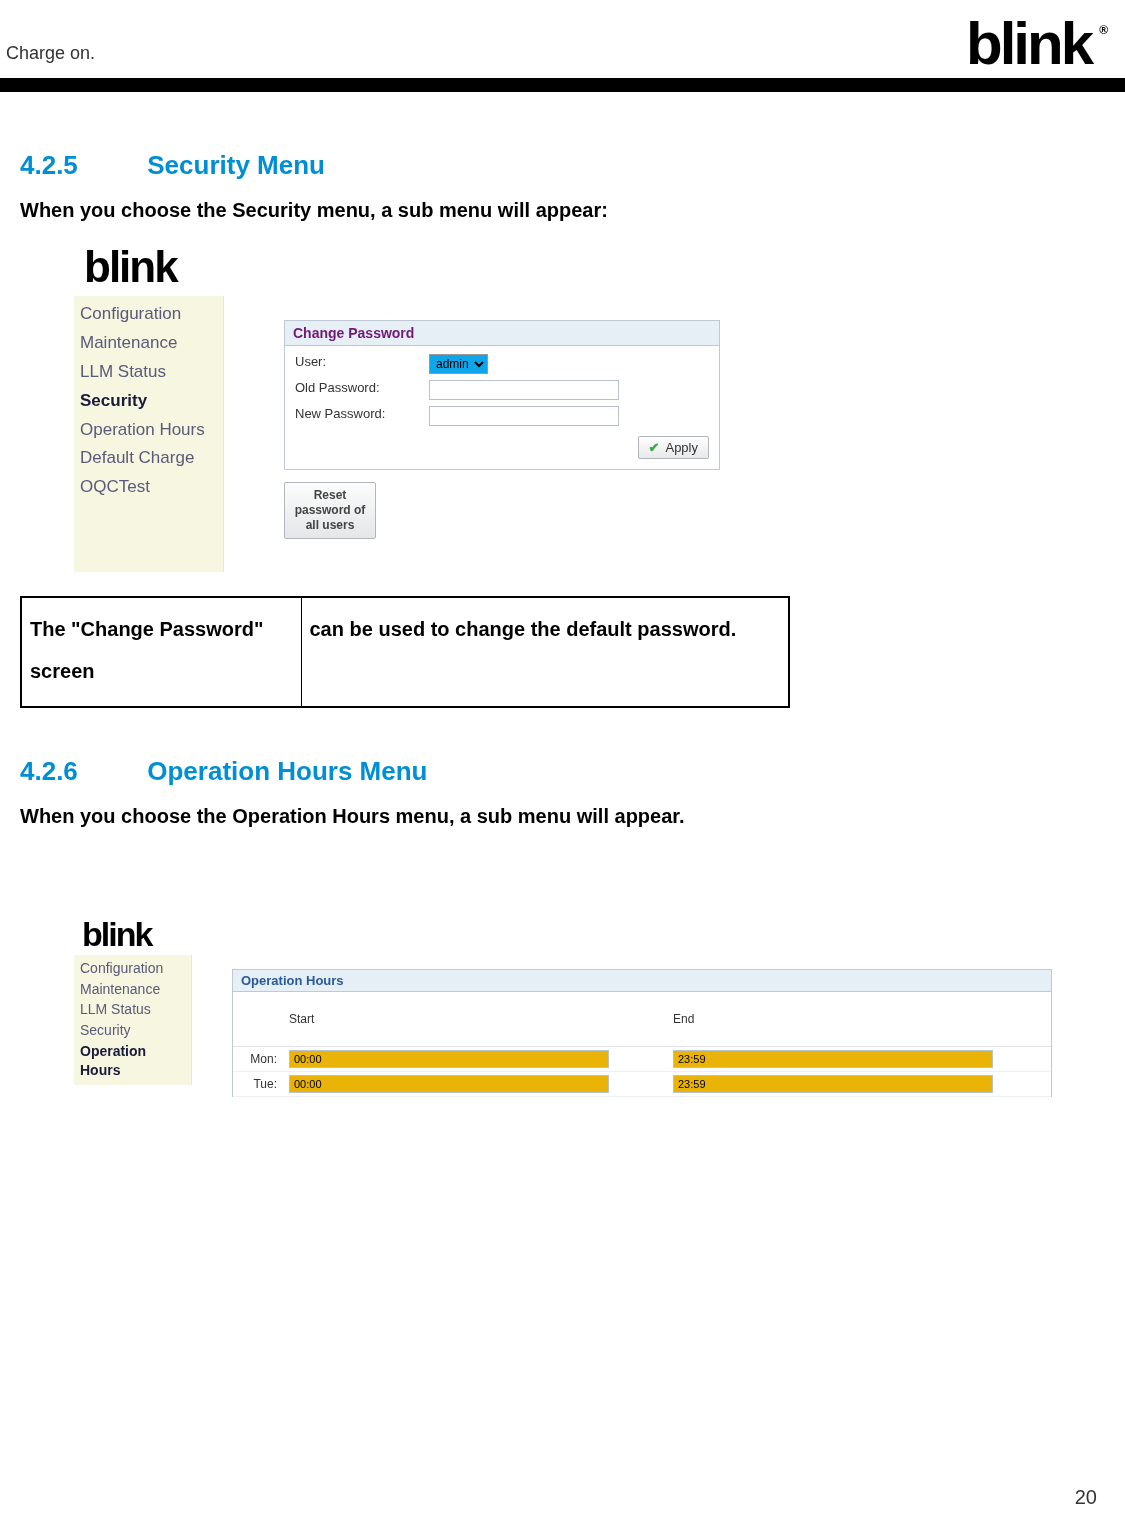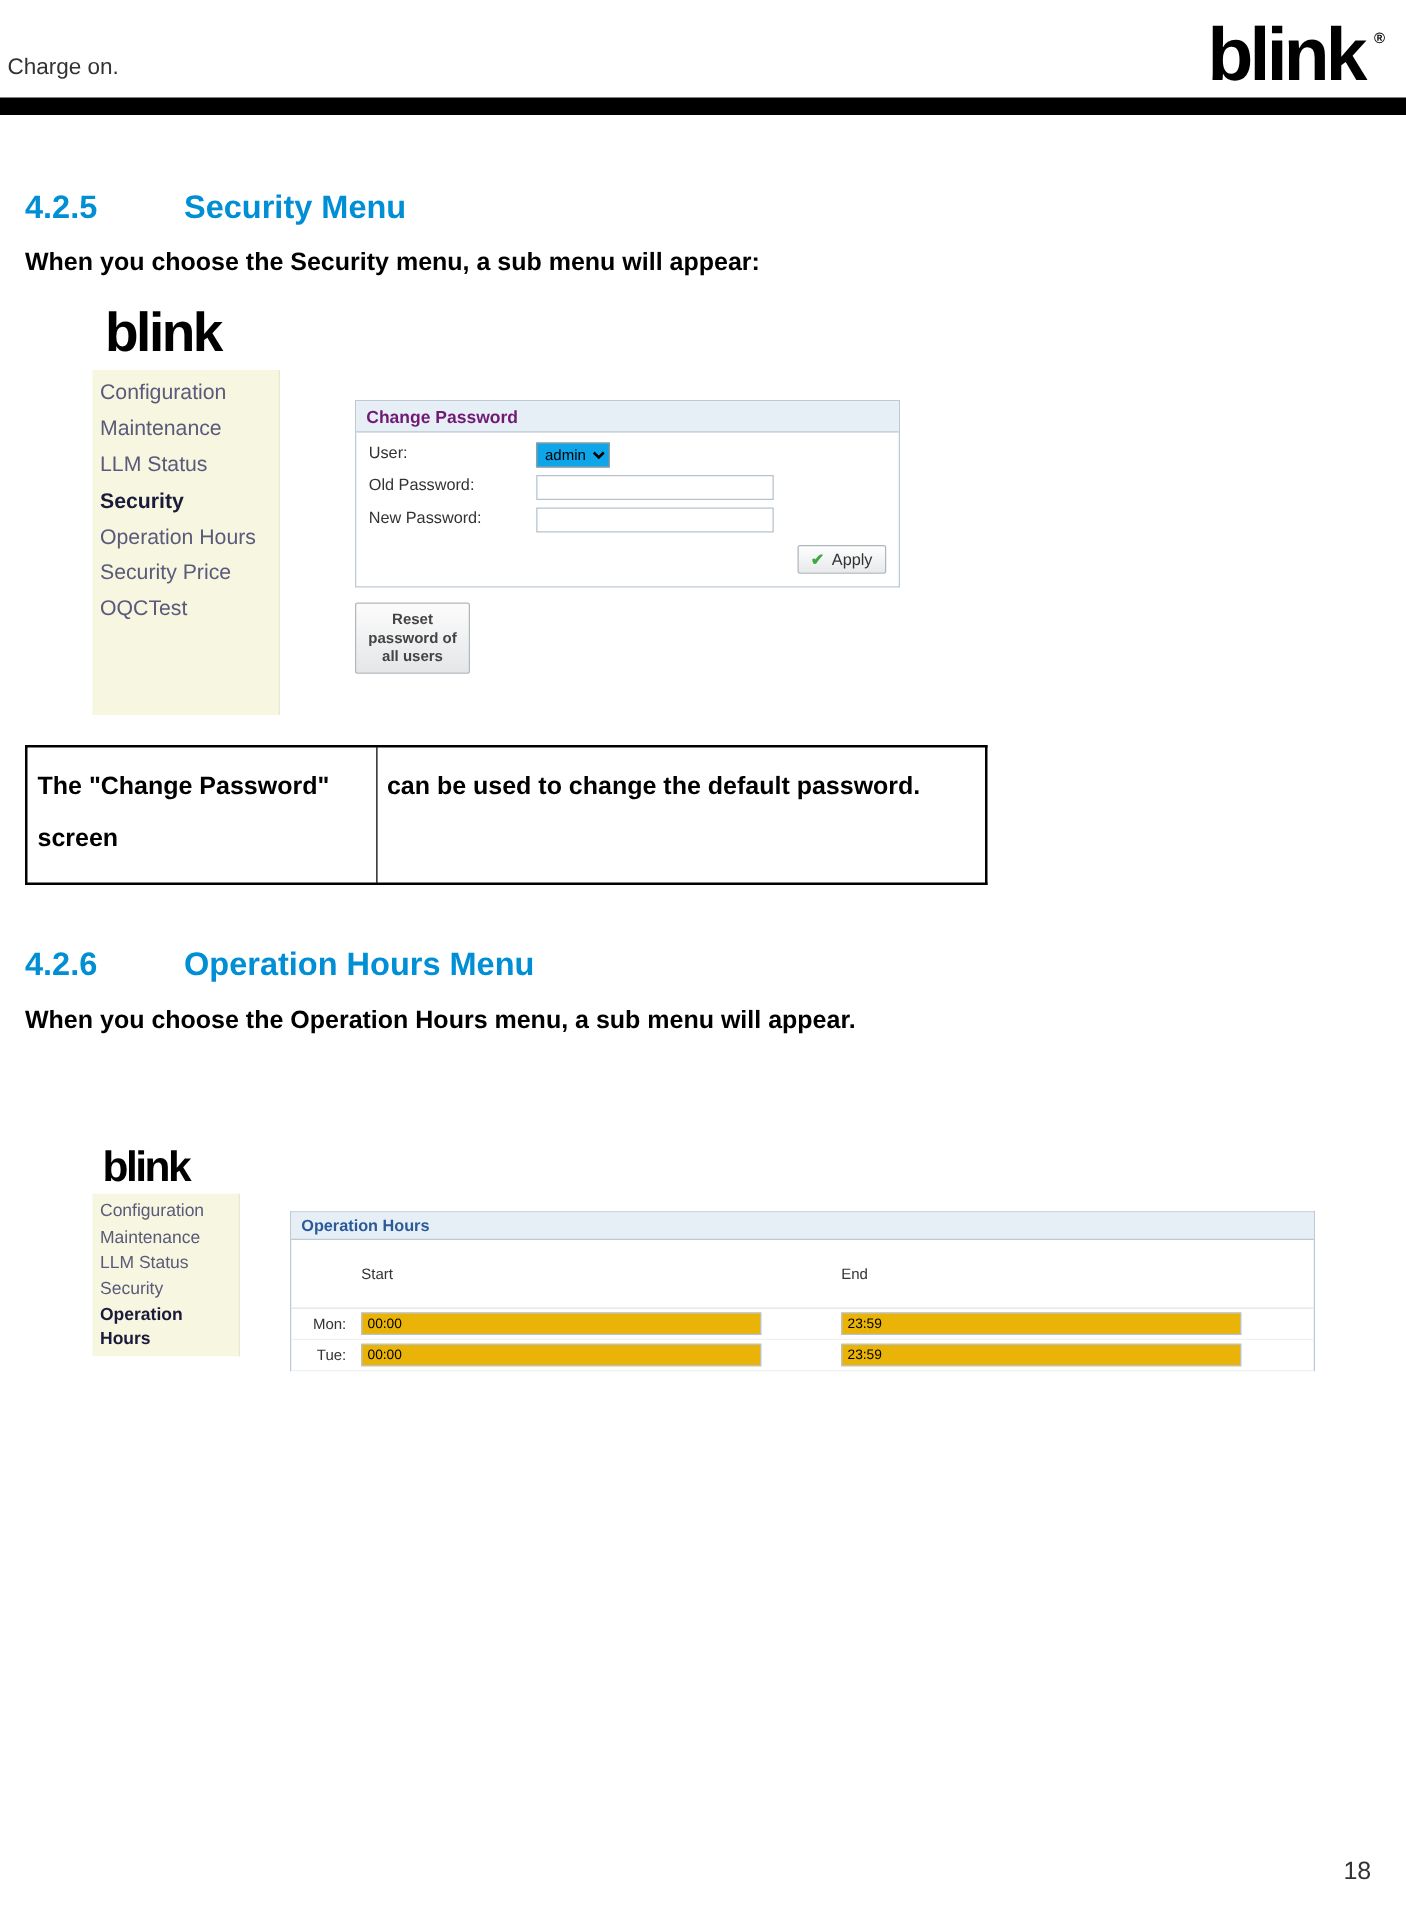--- a/index.html
+++ b/index.html
@@ -306,21 +306,21 @@
   <div class="app-figure">
     <div class="app-window">
       <div class="app-logo">blink</div>
       <div class="app-body">
         <div class="sidebar">
           <div class="nav-item">Configuration</div>
           <div class="nav-item">Maintenance</div>
           <div class="nav-item">LLM Status</div>
           <div class="nav-item nav-active">Security</div>
           <div class="nav-item">Operation Hours</div>
-          <div class="nav-item">Security Price</div>
+          <div class="nav-item">Default Charge</div>
           <div class="nav-item">OQCTest</div>
         </div>
         <div class="panel-area">
           <div class="cp-panel">
             <div class="cp-title">Change Password</div>
             <div class="cp-body">
               <div class="cp-row">
                 <span class="cp-label">User:</span>
                 <select class="cp-select">
                   <option>admin</option>
@@ -397,13 +397,13 @@
             </tbody>
               </table>
           </div>
         </div>
       </div>
     </div>
   </div>
 
 </div>
 
-<div class="page-number">18</div>
+<div class="page-number">20</div>
 
 </body></html>

